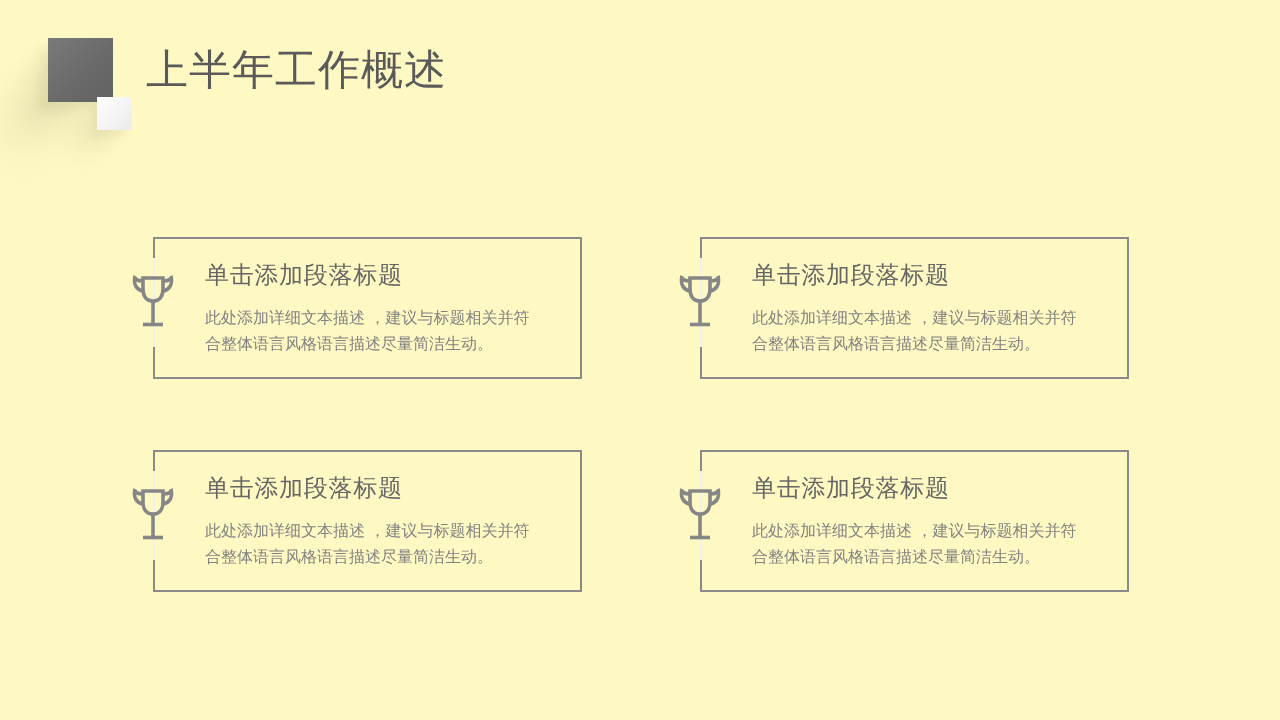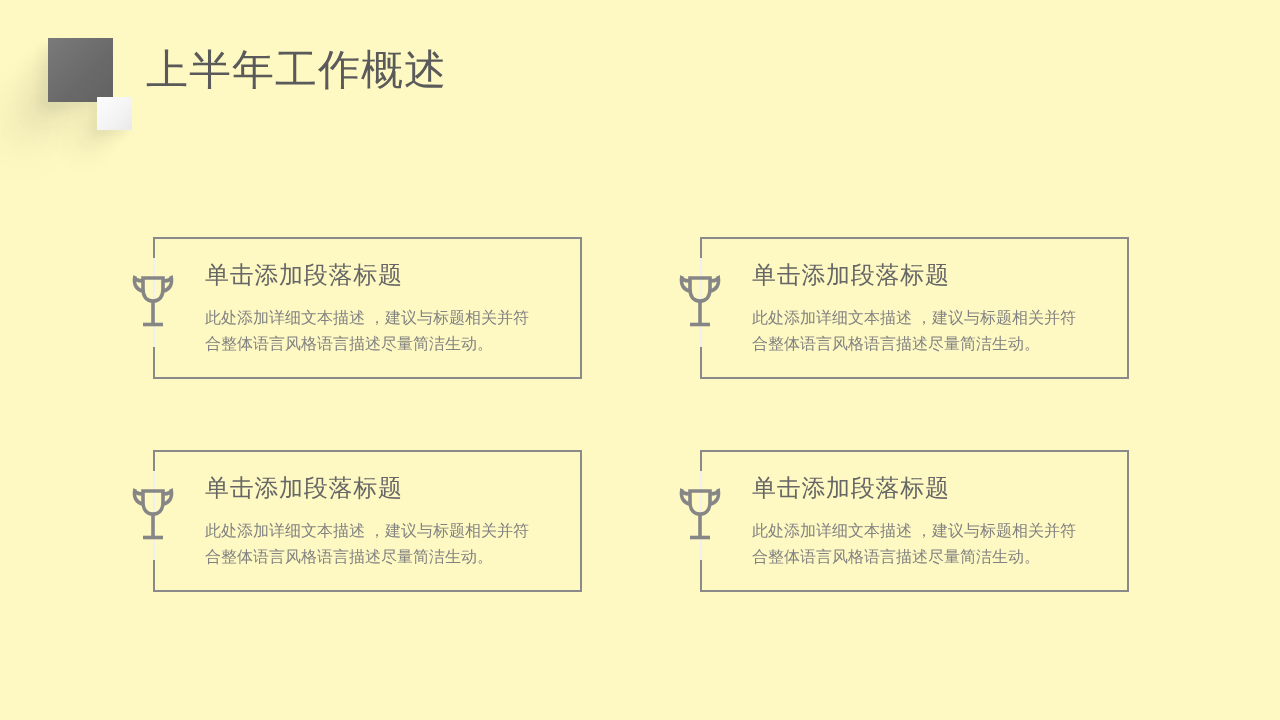--- a/index.html
+++ b/index.html
@@ -90,21 +90,20 @@
     color: #666666;
     white-space: nowrap;
   }
   .card-body {
     margin-top: 18px;
     font-size: 16px;
     line-height: 26px;
     font-weight: 400;
     color: #828282;
     white-space: pre-line;
-    font-family: Liberation Serif, serif;
   }
 </style>
 </head>
 <body>
 
 <div class="slide">
 
   <div class="square-big"></div>
   <div class="square-small"></div>
 

